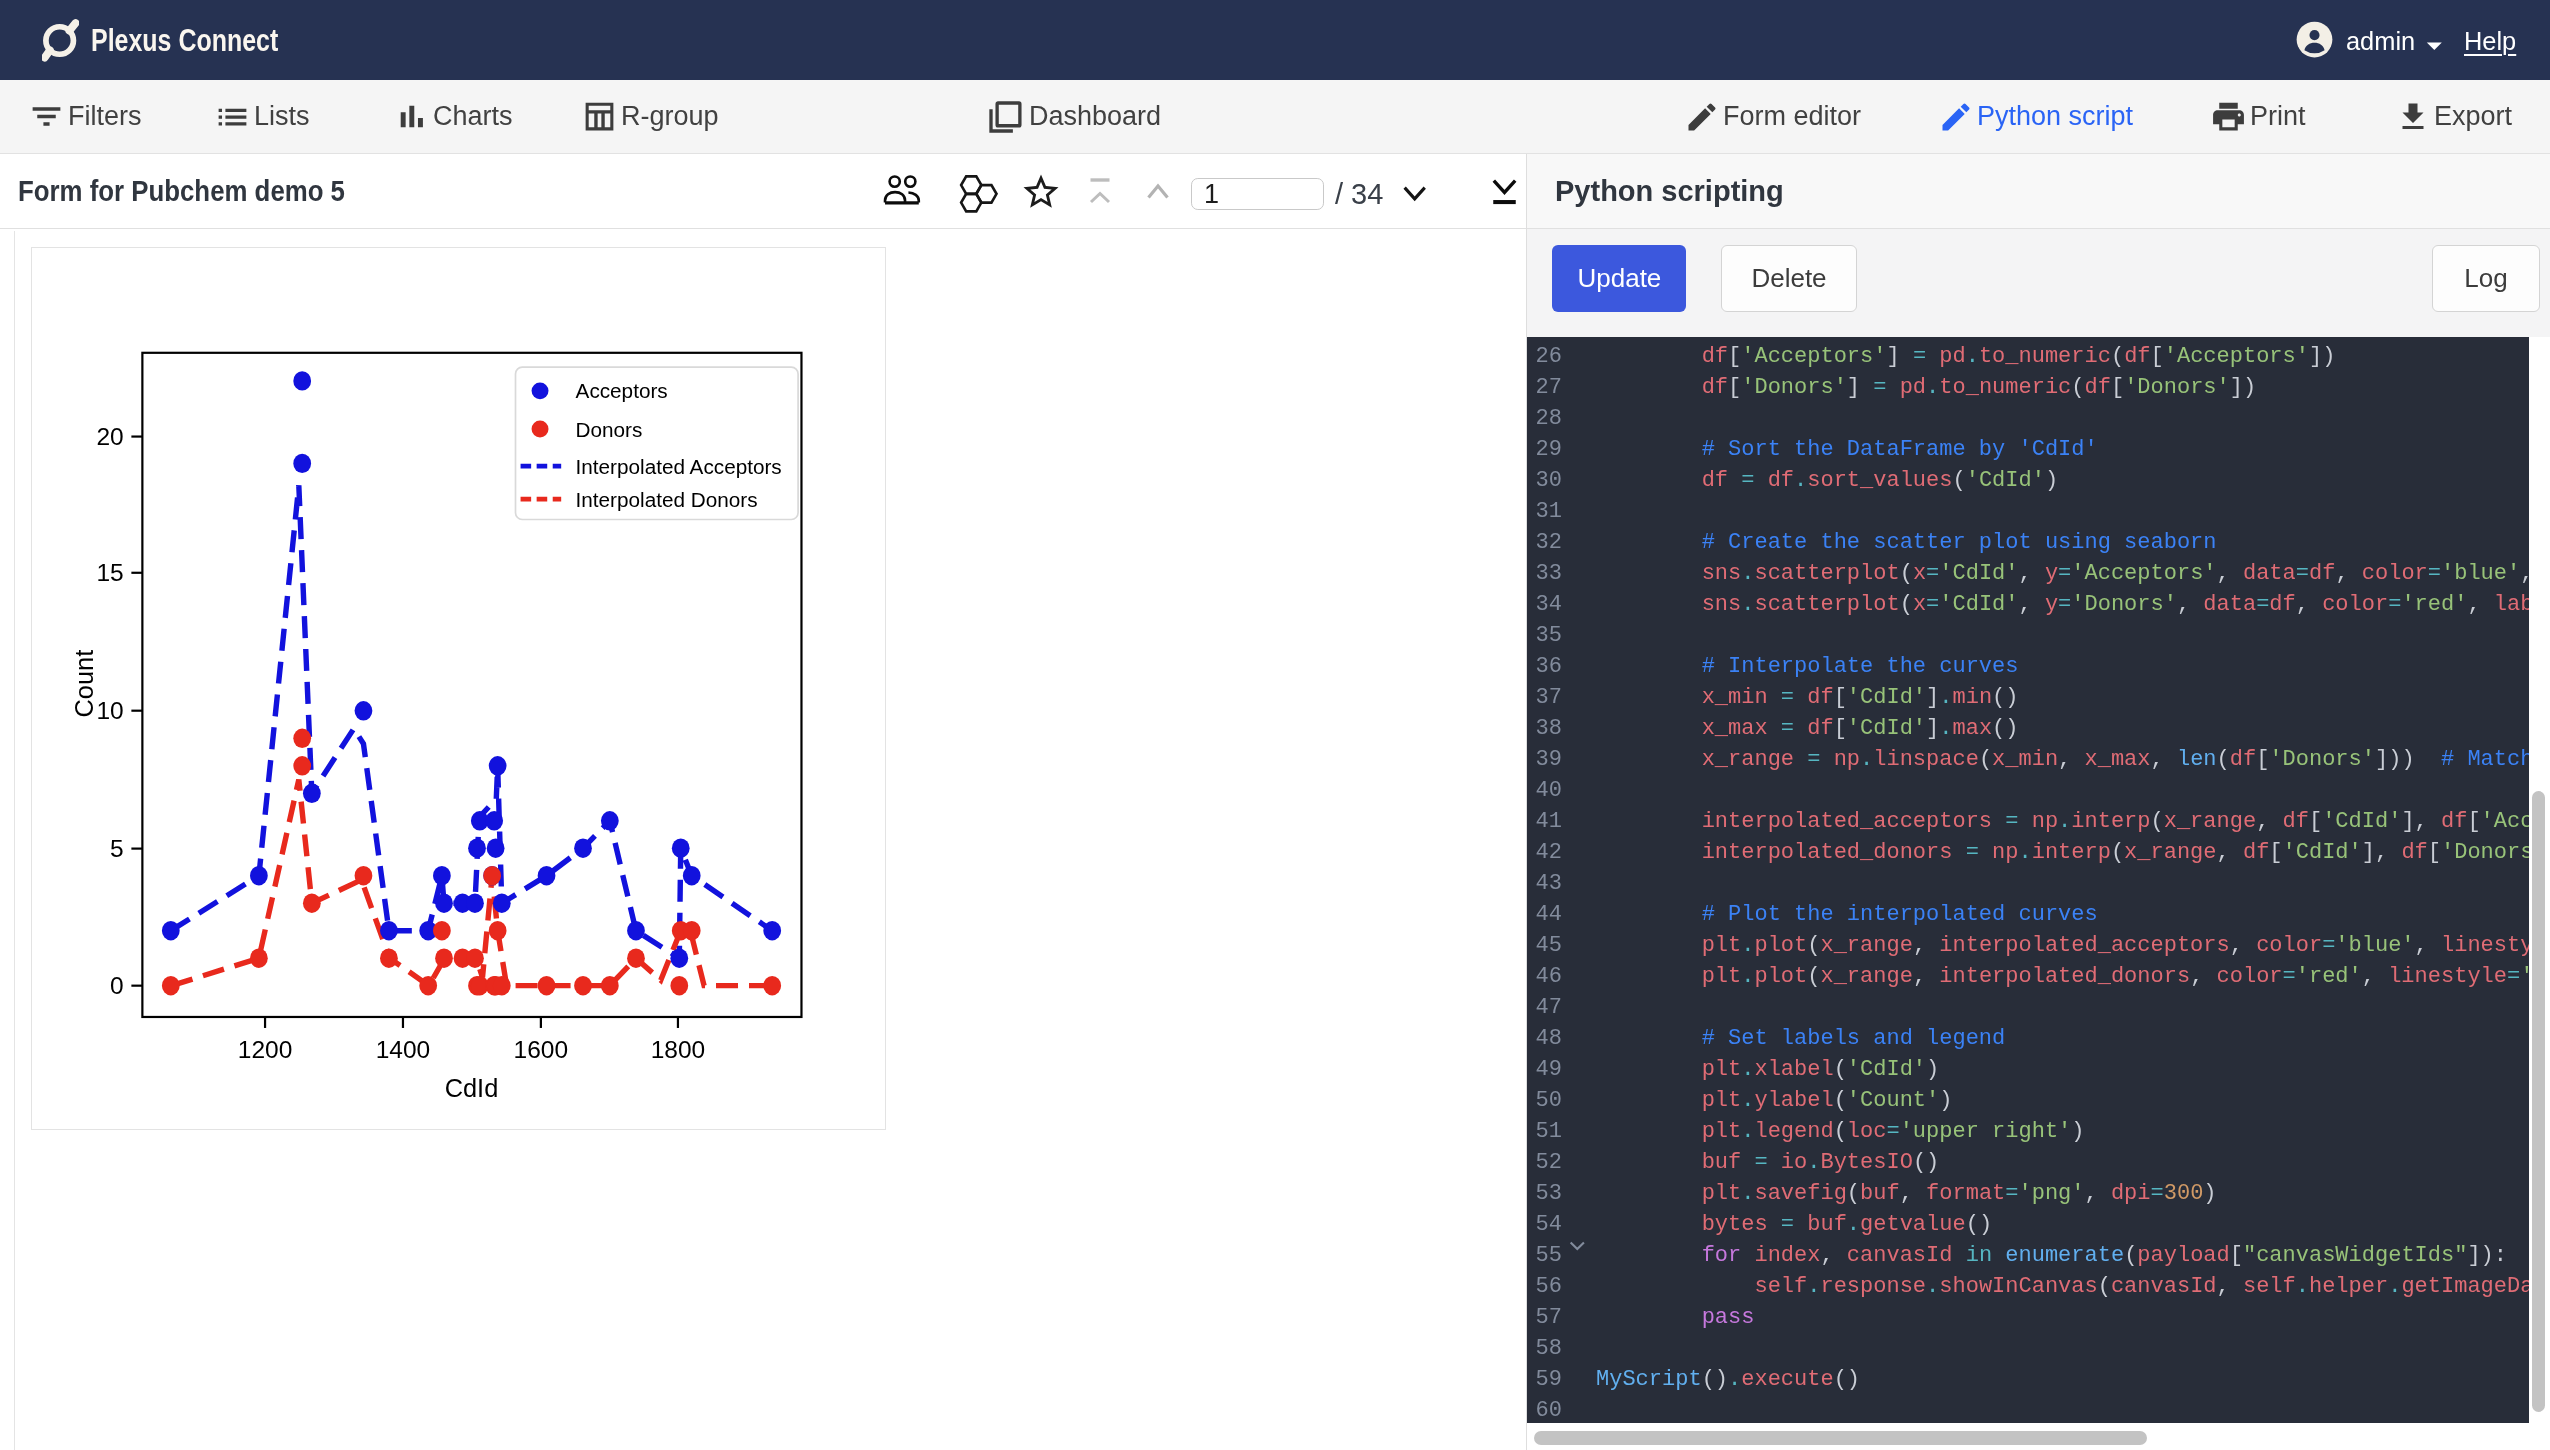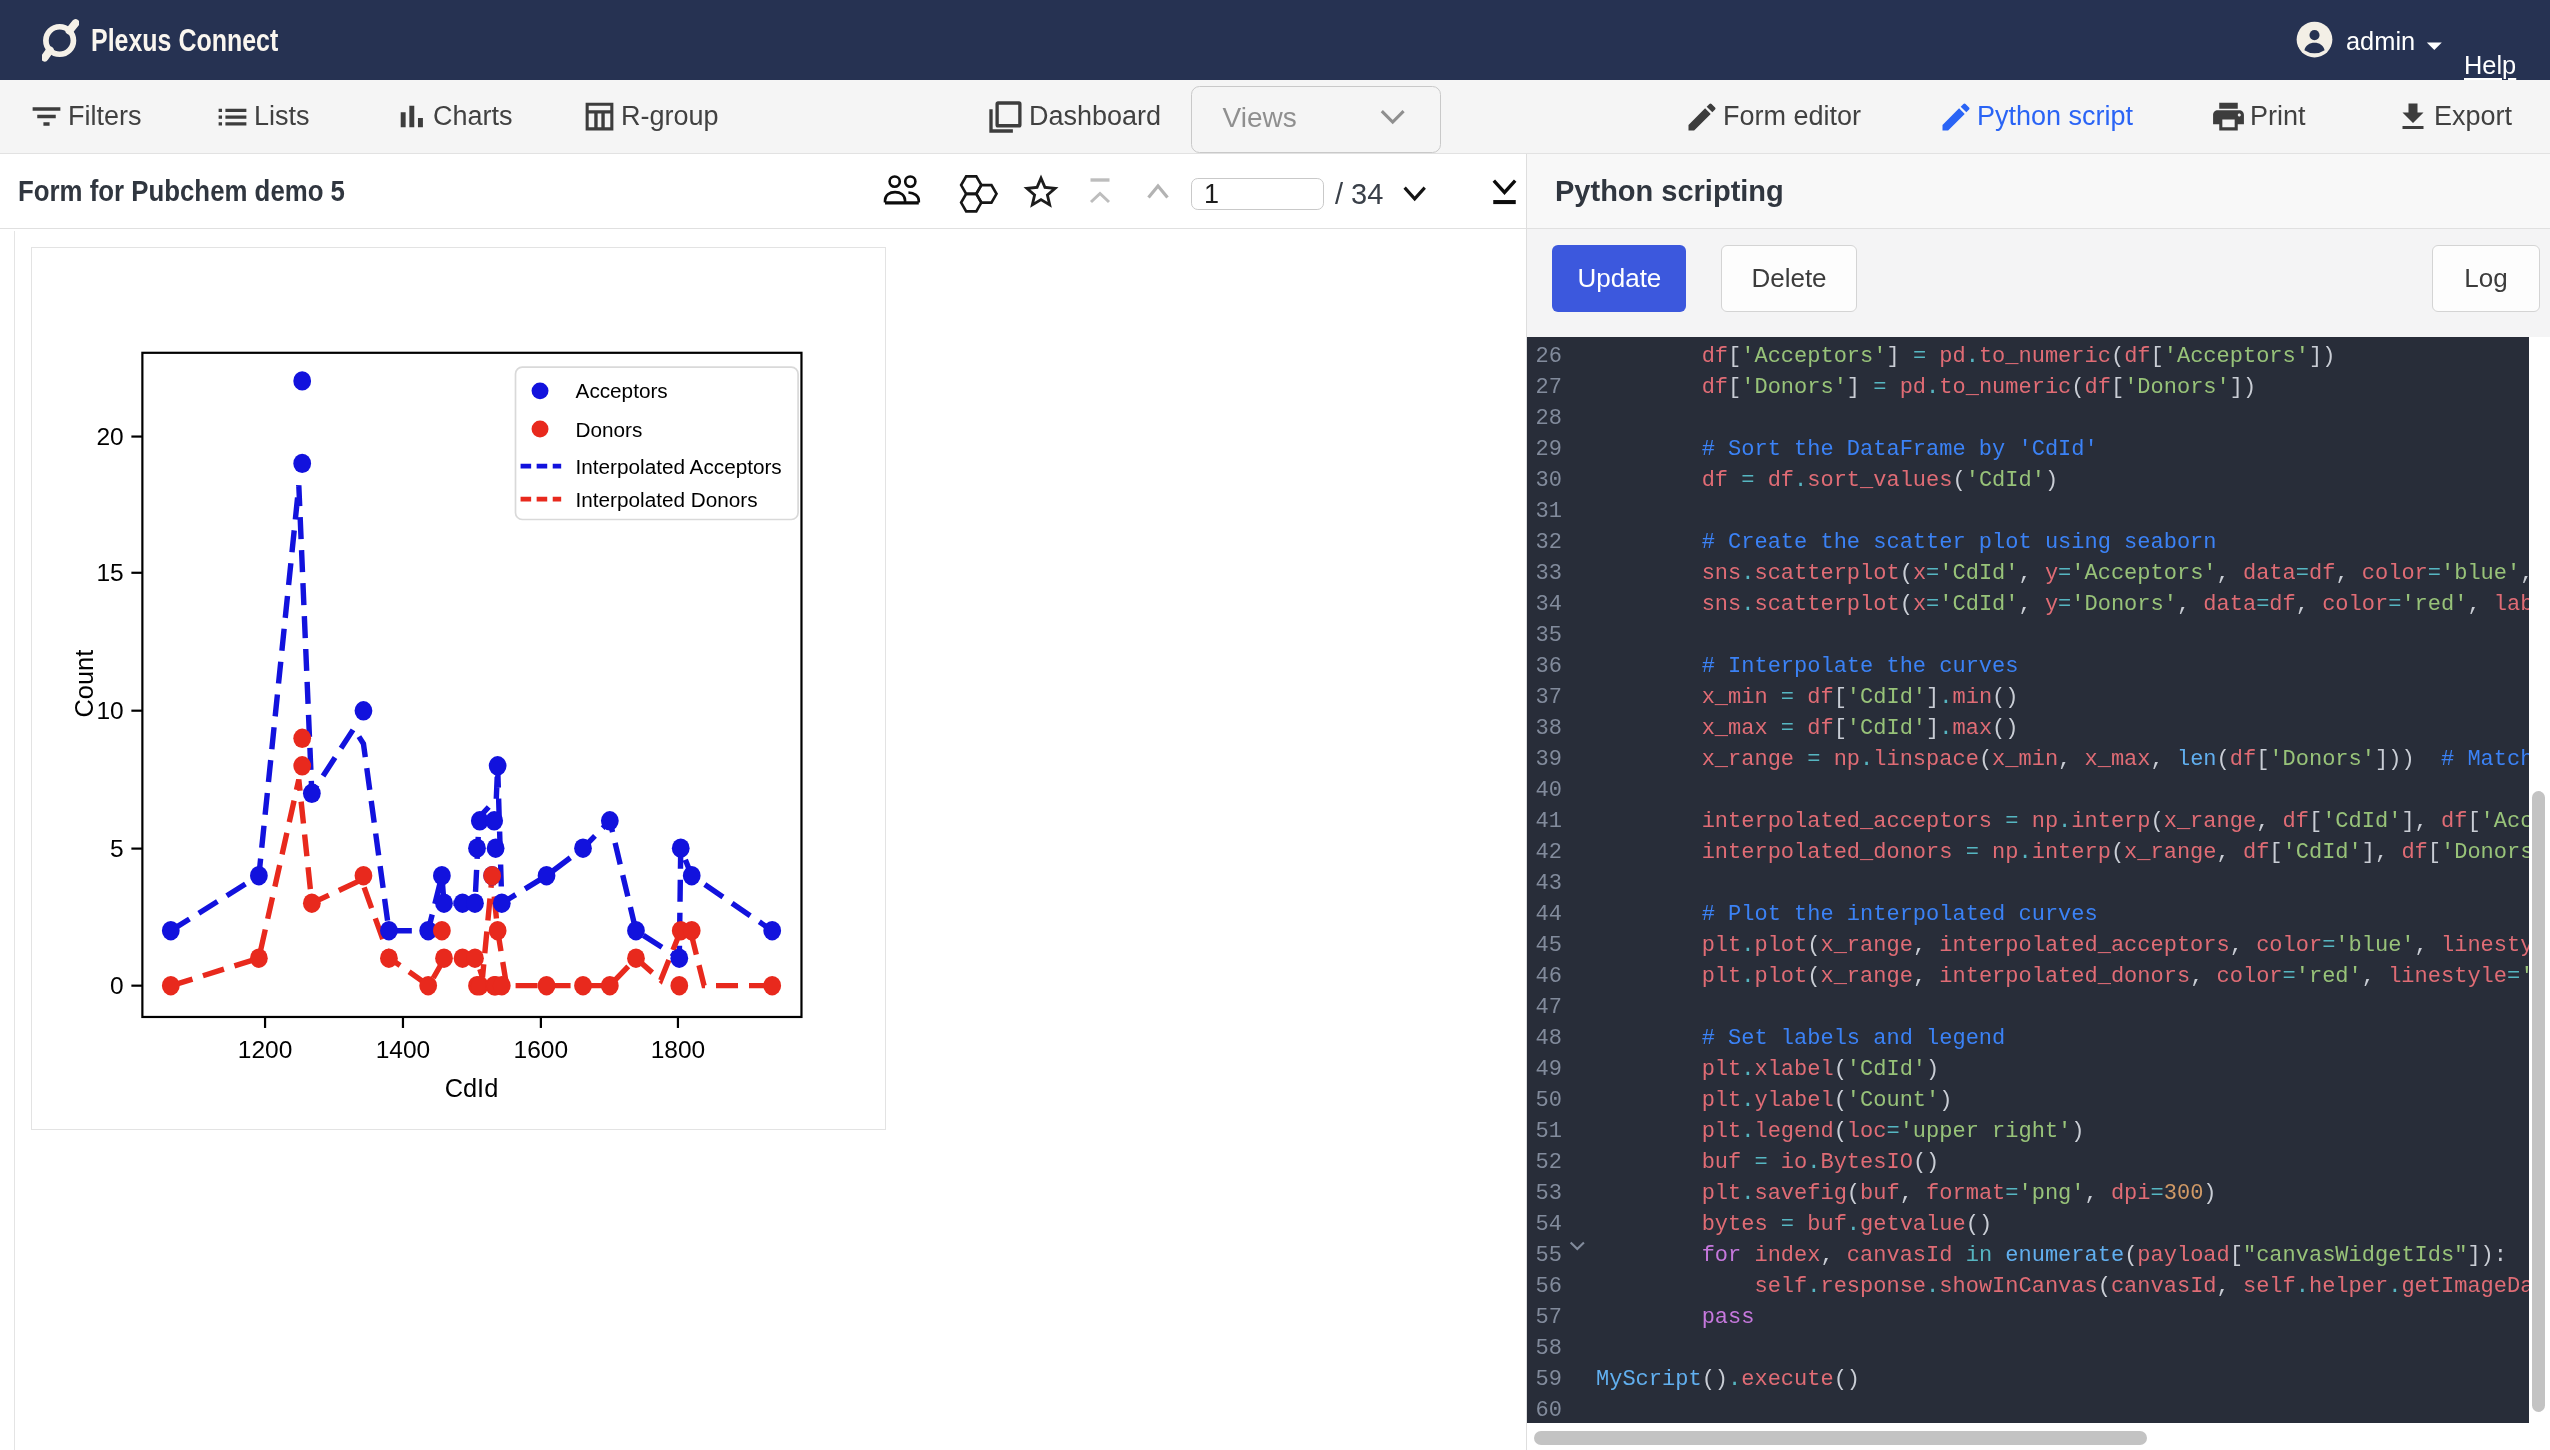--- a/index.html
+++ b/index.html
@@ -5,21 +5,21 @@
 * { margin:0; padding:0; box-sizing:border-box; }
 html,body { width:2550px; height:1450px; overflow:hidden; background:#fff;
   font-family:"Liberation Sans", sans-serif; }
 .abs { position:absolute; }
 
 #topbar { position:absolute; left:0; top:0; width:2550px; height:80px; background:#263252; color:#faf7f2; }
 #logo { position:absolute; left:45px; top:18.6px; }
 #brand { position:absolute; left:91px; top:22px; font-size:32px; font-weight:700; color:#faf6ef;
   transform:scaleX(0.78); transform-origin:left center; }
 #admin { position:absolute; left:2346px; top:27px; font-size:25.4px; color:#fff; }
-#help { position:absolute; left:2464px; top:27px; font-size:25.4px; color:#fff; text-decoration:underline; text-underline-offset:4.2px; text-decoration-thickness:1.7px;margin-top:24px;}
+#help { position:absolute; left:2464px; top:27px; font-size:25.4px; color:#fff; text-decoration:underline; text-underline-offset:4.2px; text-decoration-thickness:1.7px;}
 
 #toolbar { position:absolute; left:0; top:80px; width:2550px; height:74px; background:#f5f5f5; border-bottom:1.7px solid #e2e2e2; color:#404040; }
 .titem { position:absolute; top:0; height:73px; display:flex; align-items:center; gap:3px; font-size:27px; color:#414141; }
 
 #views { position:absolute; left:1191px; top:6px; width:250px; height:67px; border:1.7px solid #c9c9c9; border-radius:8.5px; background:#f5f5f5; font-size:28px; color:#8f8f8f; }
 #views span { position:absolute; left:30.5px; top:15.2px; }
 #pagenum { width:133px; height:32px; border:1.7px solid #c9c9c9; border-radius:6.8px; font-size:27px;
   font-family:"Liberation Sans",sans-serif; color:#1d1d1d; padding-left:12px; background:#fff; outline:none; }
 
 #lheader { position:absolute; left:0; top:154px; width:1526px; height:75px; background:#fff; border-bottom:1.7px solid #e0e0e0;}
@@ -115,26 +115,20 @@
     <svg width="37" height="37" viewBox="0 0 24 24" fill="#3d3d3d">
         <path d="M19 8H5c-1.66 0-3 1.34-3 3v6h4v4h12v-4h4v-6c0-1.66-1.34-3-3-3zm-3 11H8v-5h8v5zm3-7c-.55 0-1-.45-1-1s.45-1 1-1 1 .45 1 1-.45 1-1 1zm-1-9H6v4h12V3z"></path>
       </svg>
     <span>Print</span>
   </div>
   <div class="titem" style="left:2395px">
     <svg width="36" height="36" viewBox="0 0 24 24" fill="#3d3d3d">
         <path d="M5 20h14v-2H5v2zM19 9h-4V3H9v6H5l7 7 7-7z"></path>
       </svg>
     <span>Export</span>
-  </div>
-  <div id="views">
-      <span>Views</span>
-    <svg class="abs" style="left:188px;top:22px" width="25.4" height="17" viewBox="0 0 14 9" fill="none" stroke="#8f8f8f" stroke-width="1.7">
-        <path d="M1 1l6 6 6-6"></path>
-      </svg>
   </div>
 </div>
 <div id="lheader">
     <span id="ltitle">Form for Pubchem demo 5</span>
   <svg class="abs" style="left:883px;top:21px" width="39" height="30" viewBox="0 0 23 17.5" fill="none" stroke="#0c0c0c" stroke-width="1.55">
       <circle cx="6.9" cy="3.8" r="3"></circle>
       <circle cx="16.1" cy="3.8" r="3"></circle>
       <path d="M1.2 16.1v-1.2c0-3.1 2.7-4.9 5.9-4.9s5.9 1.8 5.9 4.9v1.2"></path>
       <path d="M15 10.2c3.4.2 6.1 2 6.1 4.7v1.2"></path>
       <path d="M1.2 16.3h19.9" stroke-width="1.9"></path>

